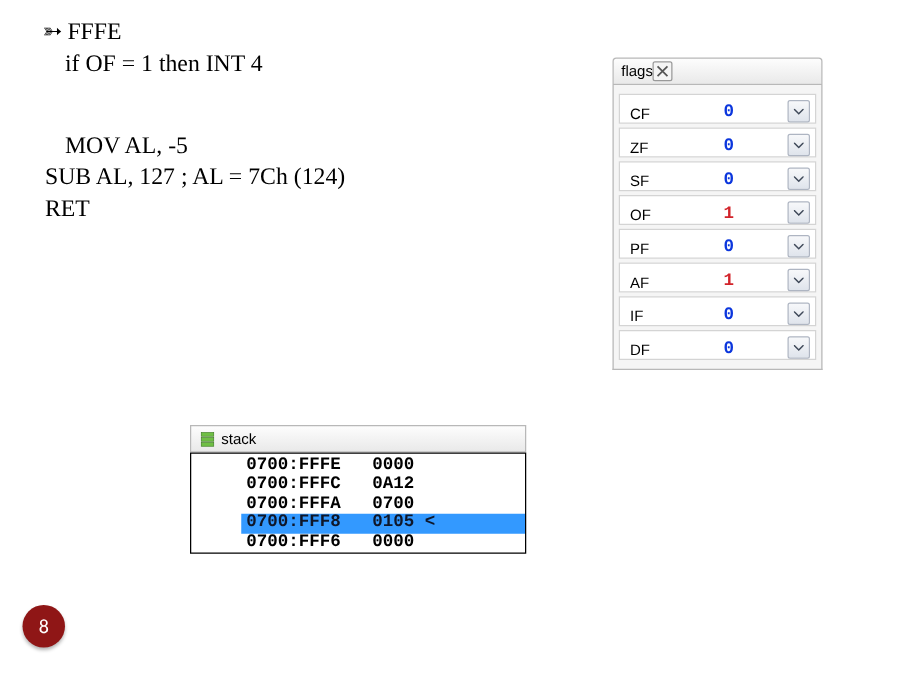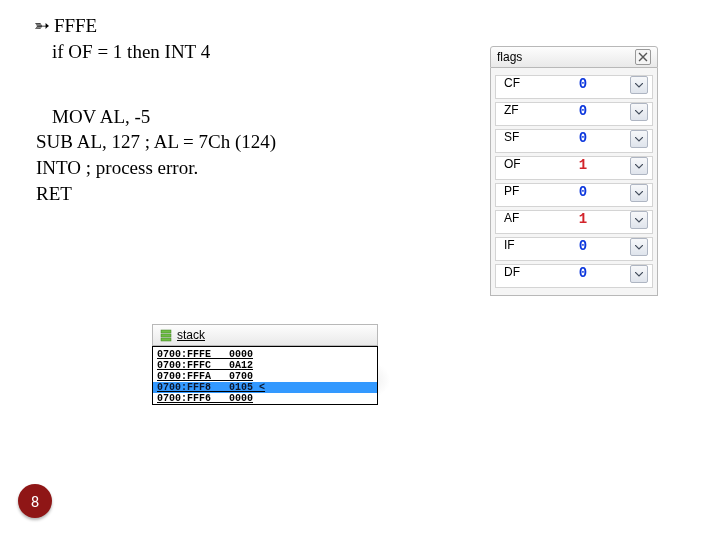--- a/index.html
+++ b/index.html
@@ -42,21 +42,21 @@
     font-size: 12px;
   }
   .flags-title {
     background: linear-gradient(#fdfdfd, #e9e9e9);
     border: 1px solid #b8b8b8;
     border-radius: 3px 3px 0 0;
     height: 20px;
     line-height: 20px;
     padding: 0 6px;
     display: flex;
-    justify-content: space-between;
+    justify-content: flex-start;
     align-items: center;
   }
   .flags-title .close {
     width: 14px; height: 14px;
     border: 1px solid #999;
     border-radius: 2px;
     display: flex; align-items: center; justify-content: center;
     font-size: 9px;
     background: #f4f4f4;
   }
@@ -65,21 +65,21 @@
     border: 1px solid #b8b8b8;
     border-top: 0;
     padding: 4px 4px 4px 4px;
   }
   .flag-row {
     background: #ffffff;
     border: 1px solid #d4d4d4;
     height: 22px;
     margin: 3px 0;
     display: flex;
-    align-items: flex-start;
+    align-items: flex-end;
     padding: 0 4px 0 0;
     font-family: Verdana, Geneva, sans-serif;
     font-size: 12px;
   }
   .flag-row .fname {
     width: 68px;
     padding-left: 8px;
     text-align: left;
     color: #000;
   }
@@ -99,25 +99,24 @@
     background: linear-gradient(#f7f8fa, #dfe4ec);
     border-radius: 2px;
     display: flex; align-items: center; justify-content: center;
   }
   .flag-row .drop svg { width: 8px; height: 5px; }
 
   
   .stack-panel {
     position: absolute;
     left: 152px;
-    top: 324px;
-    width: 226px;
+    top: 340px;
+    width: 269px;
     font-family: Tahoma, Verdana, sans-serif;
     font-size: 12px;
-    text-decoration: underline;
   }
   .stack-title {
     background: linear-gradient(#fdfdfd, #e9e9e9);
     border: 1px solid #b8b8b8;
     height: 20px;
     line-height: 20px;
     padding: 0 6px;
     display: flex;
     align-items: center;
     gap: 4px;
@@ -126,26 +125,27 @@
     width: 14px; height: 14px;
     display: inline-block;
   }
   .stack-body {
     background: #ffffff;
     border: 1px solid #000;
     padding: 2px 0 0 0;
   }
   .stack-row {
     font-family: "Courier New", monospace;
-    font-size: 10px;
+    font-size: 14px;
     font-weight: bold;
     color: #000;
     white-space: pre;
     padding: 0 4px;
     line-height: 1.1;
+    margin-left: 40px;
   }
   .stack-row.sel {
     background: #3399ff;
     color: #0f172a;
   }
 
   
   .page-badge {
     position: absolute;
     left: 18px;
@@ -183,21 +183,20 @@
 <div class="content">
   <p class="line bullet-line">
     <span class="glyph">➳</span><span>FFFE</span>
   </p>
   <div class="algo-block">
     <p class="line">if OF = 1 then INT 4</p>
   </div>
   <div class="code-block">
     <p class="line line0">MOV AL, -5</p>
     <p class="line line1">SUB AL, 127 ; AL = 7Ch (124)</p>
-    <p class="line line1">INTO ; process error.</p>
     <p class="line line1">RET</p>
   </div>
 </div>
 
 <div class="bg-blur"></div>
 
 <div class="flags-panel">
   <div class="flags-title">
     <span>flags</span>
     <span class="close">

